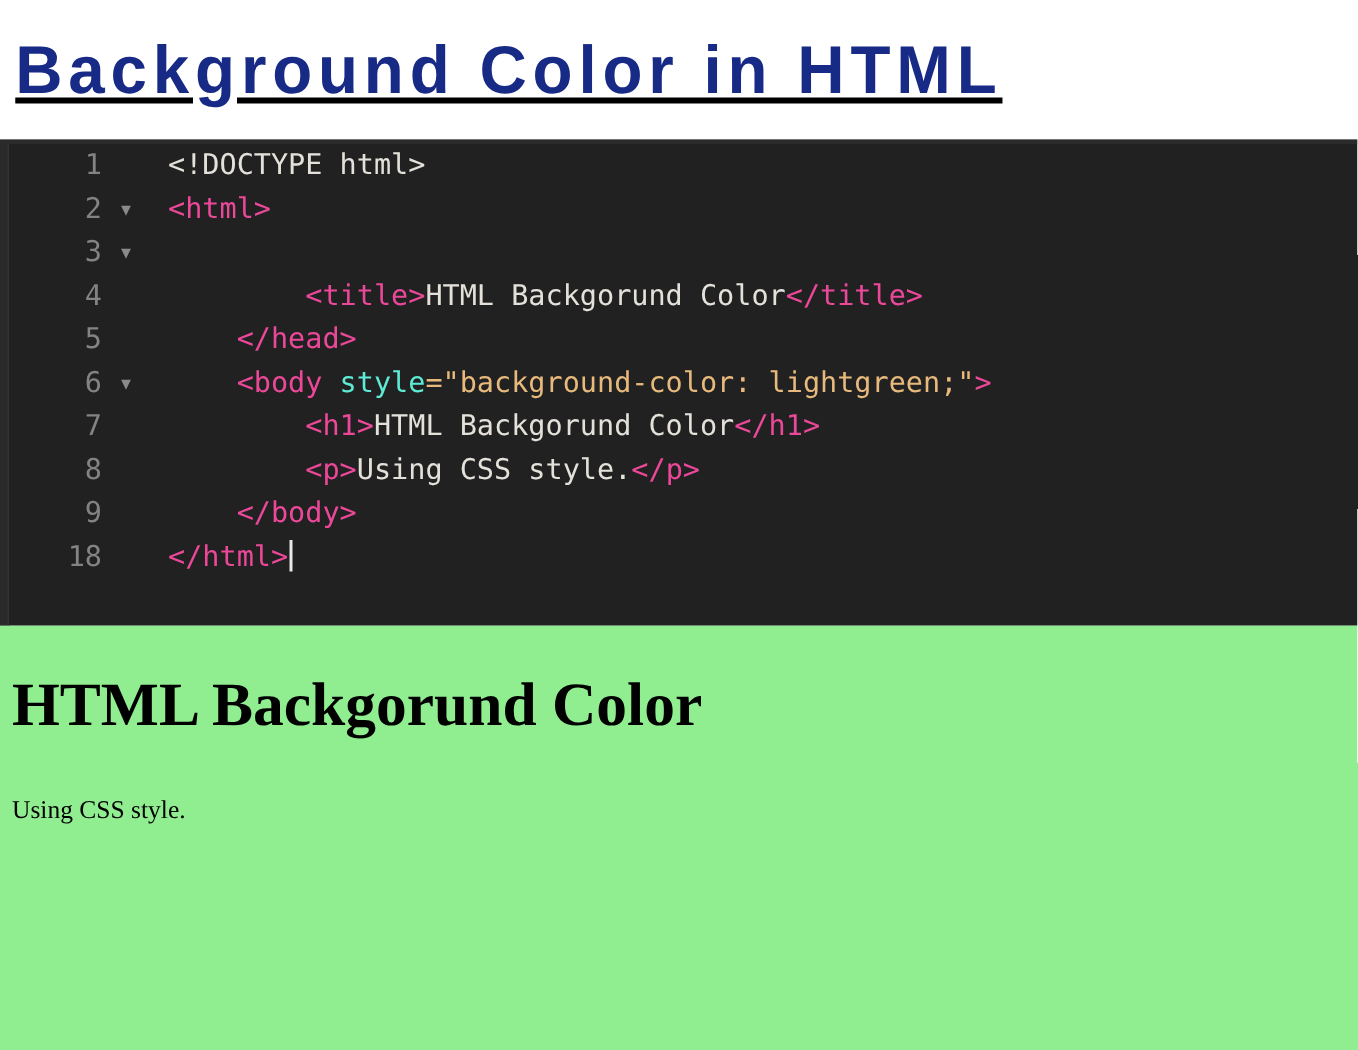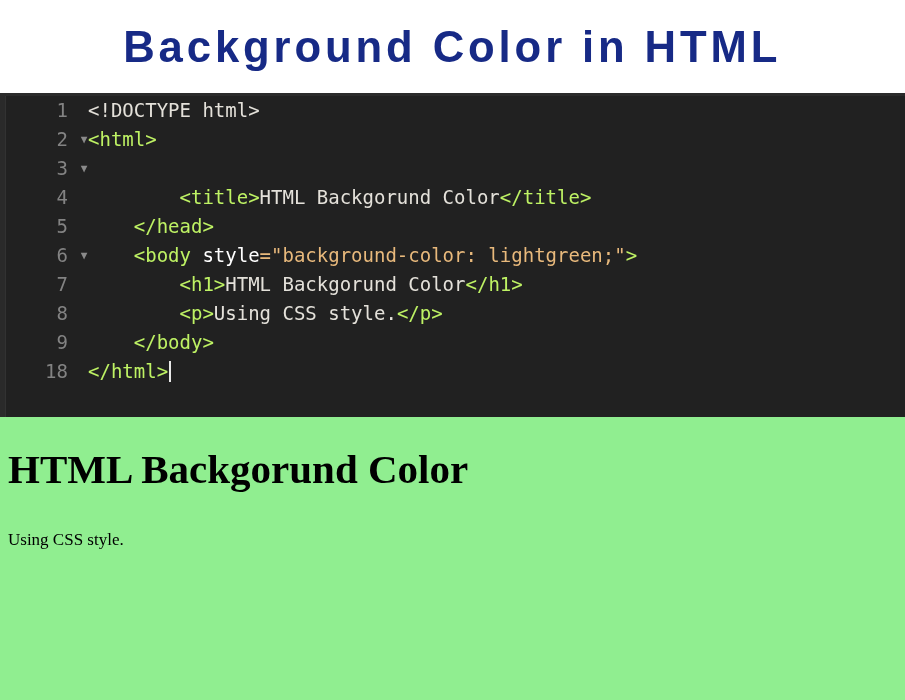--- a/index.html
+++ b/index.html
@@ -14,22 +14,22 @@
     overflow: hidden;
   }
 
   
   .title-banner {
     width: 905px;
     height: 93px;
     background: #ffffff;
     display: flex;
     align-items: center;
-    justify-content: center;
     box-sizing: border-box;
+    text-decoration: underline;
   }
   .title-text {
     color: #172a86;
     font-family: "Liberation Sans", sans-serif;
     font-size: 45px;
     font-weight: bold;
     letter-spacing: 4px;
     line-height: 1;
     white-space: nowrap;
     transform: scaleX(0.97);
@@ -85,26 +85,26 @@
   .fold {
     position: absolute;
     left: 76px;
     width: 16px;
     text-align: center;
     color: #8a8a8a;
     font-size: 11px;
   }
   .code-text {
     position: absolute;
-    left: 88px;
+    left: 112px;
     color: #d8d4cc;
   }
-  .tok-tag      { color: #bef264; text-align: right; }
+  .tok-tag      { color: #ec4899; text-align: right; }
   .tok-text     { color: #e4e1da; }
-  .tok-attr     { color: #ffffff; }
+  .tok-attr     { color: #5eead4; }
   .tok-val      { color: #e8b97c; }
   .tok-doctype  { color: #e4e1da; }
   .caret {
     display: inline-block;
     width: 2px;
     height: 21px;
     background: #e8e8e8;
     vertical-align: -4px;
     margin-left: 1px;
   }

